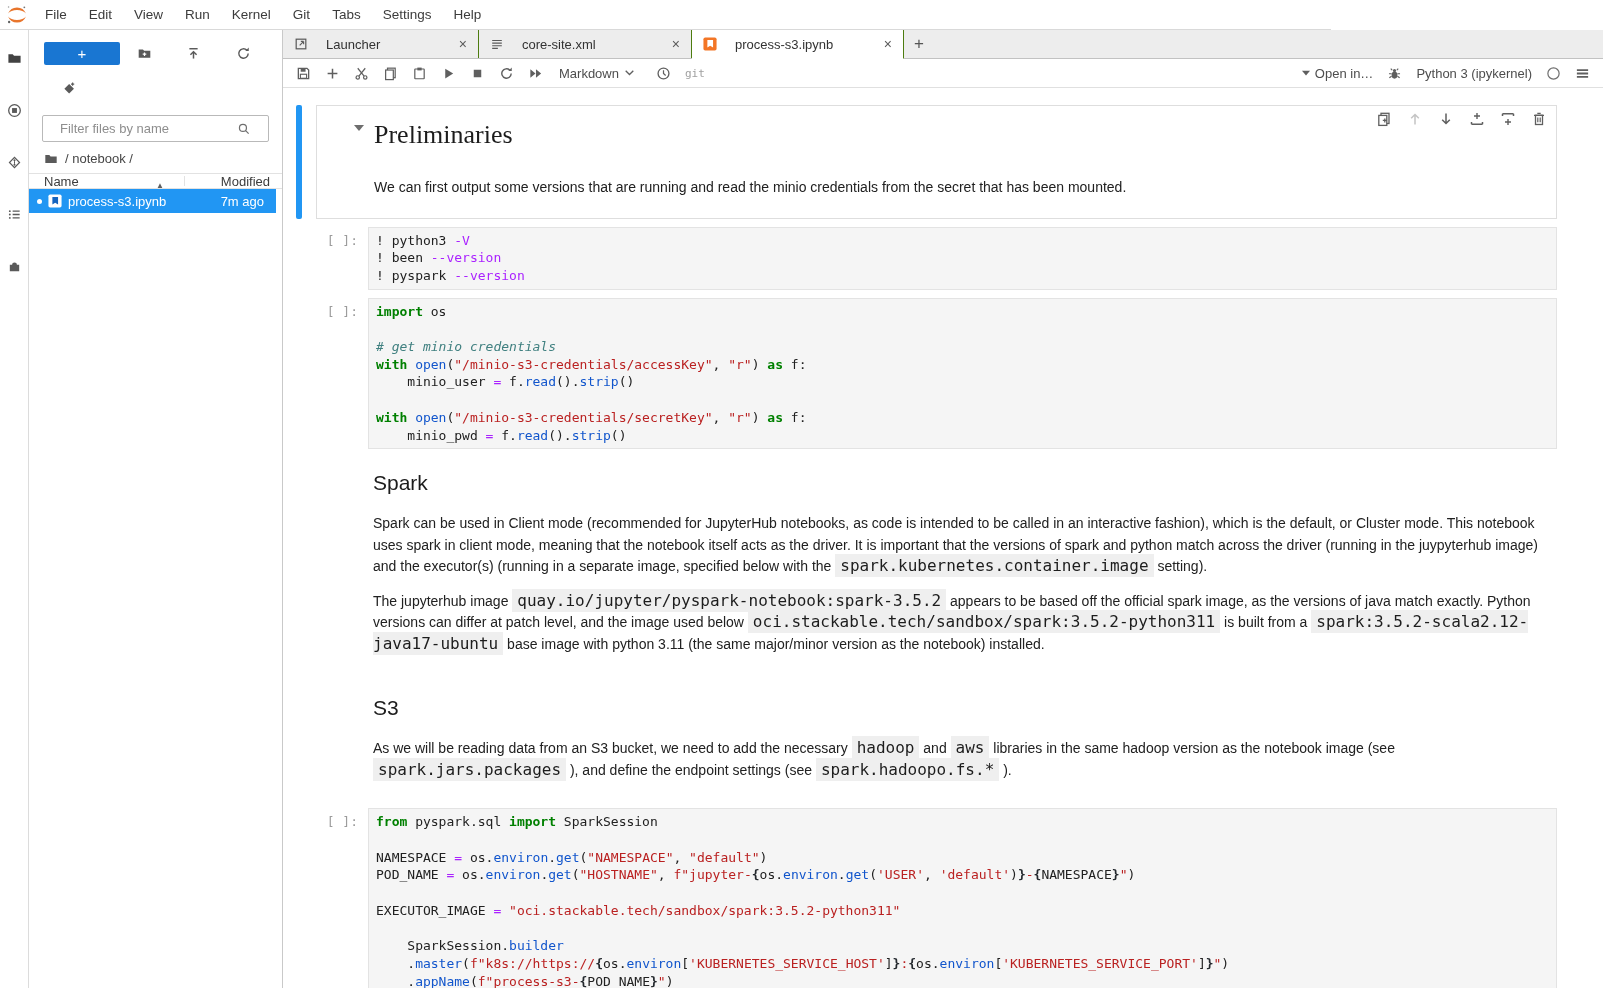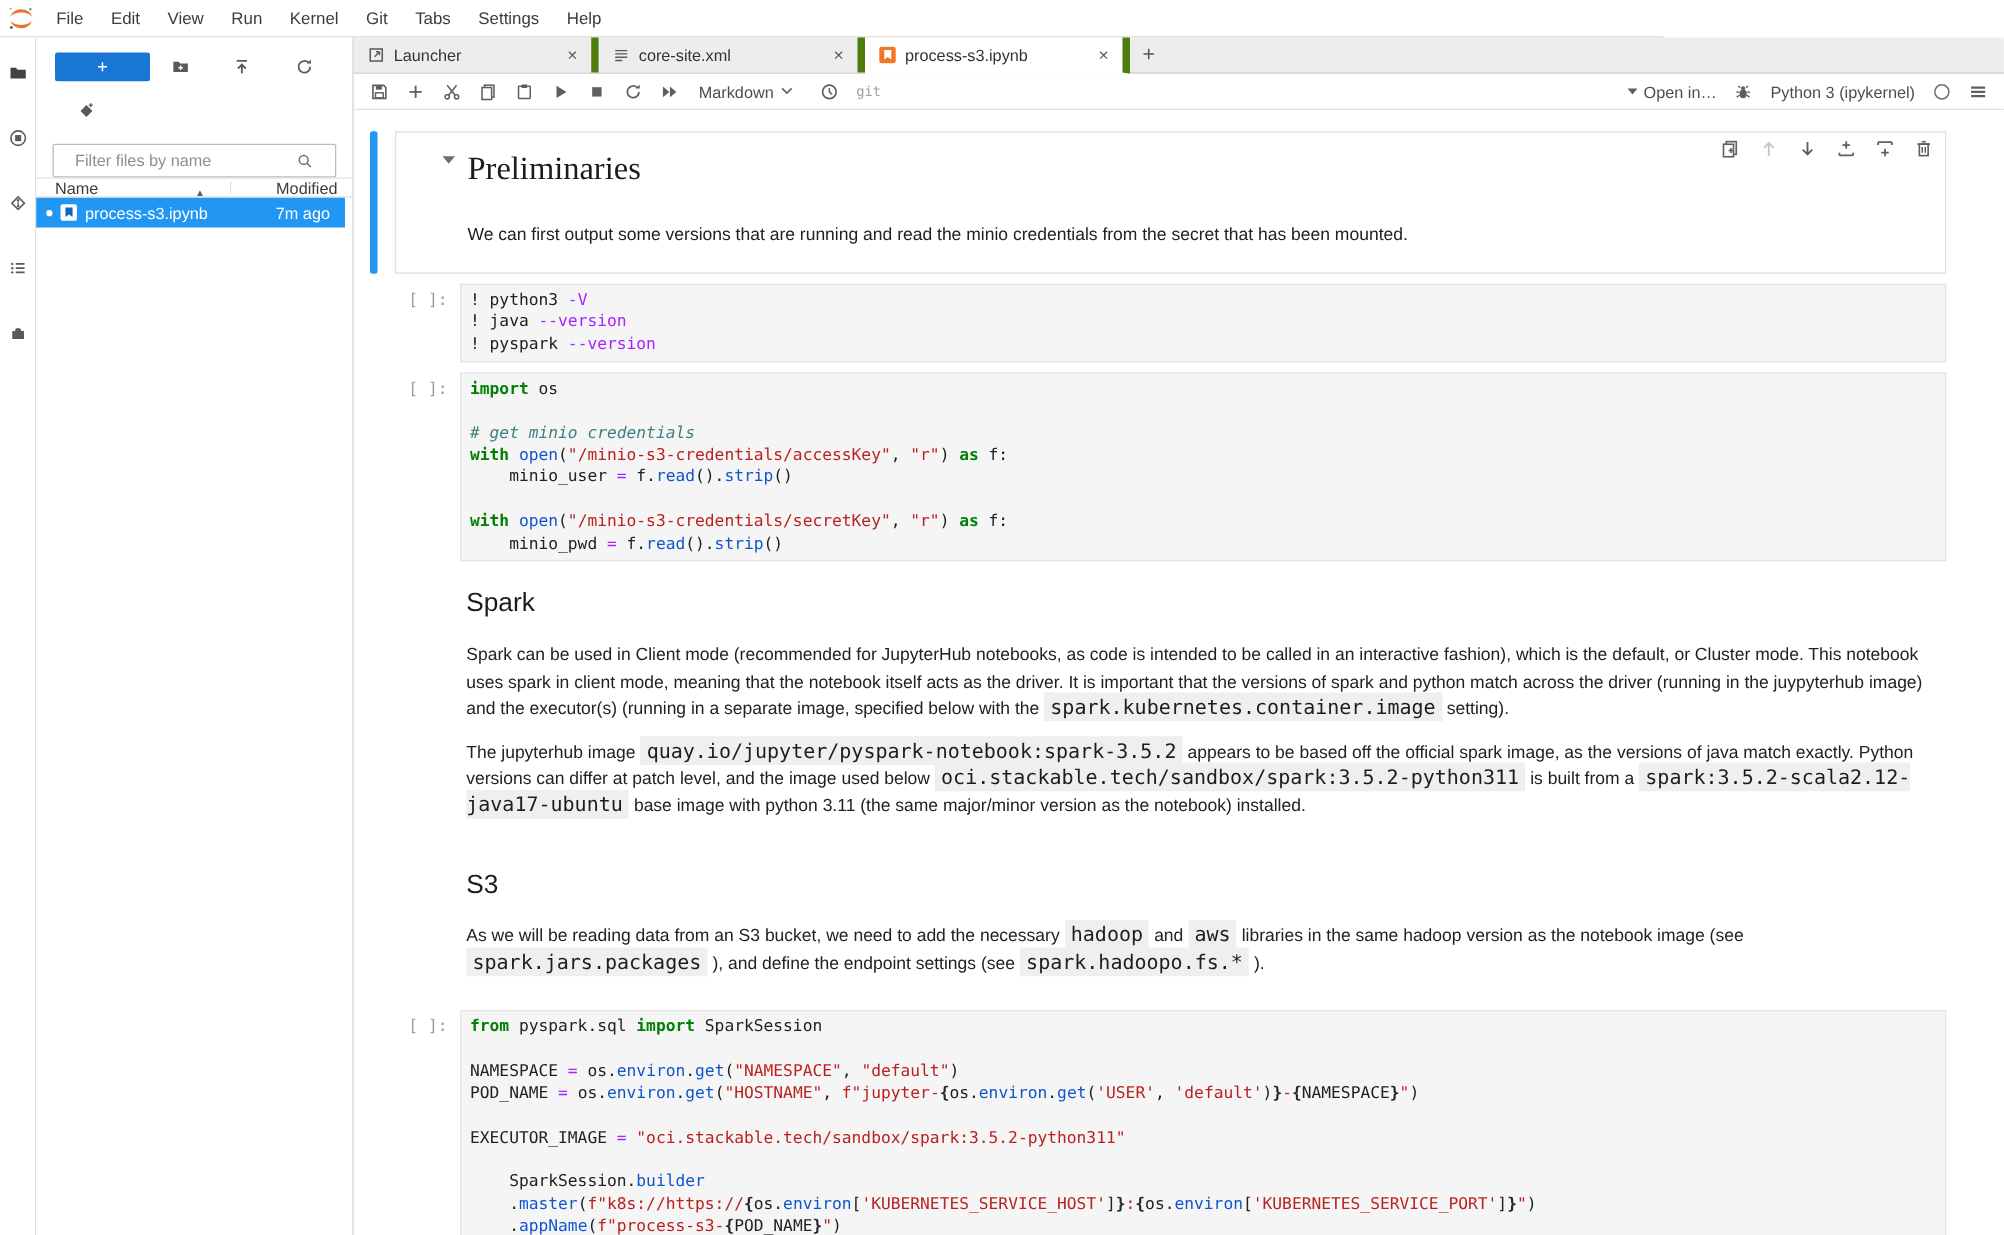--- a/index.html
+++ b/index.html
@@ -44,22 +44,22 @@
   .colmod { flex:1; text-align:right; padding-right:12px; }
   .filerow { height:24px; width:247px; background:#2196f3; color:#fff;
     display:flex; align-items:center; font-size:13px; }
   .rundot { width:5px; height:5px; border-radius:50%; background:#fff; margin:0 6px 0 8px; }
   .fname { flex:1; margin-left:6px; white-space:nowrap; overflow:hidden; }
   .fmod { padding-right:12px; }
 
   
   .tabrow { position:absolute; left:283px; top:30px; width:1320px; height:29px;
     background:#ededed; border-bottom:1px solid #c2c2c2; display:flex; }
-  .tab { display:flex; align-items:center; gap:7px; padding:0 11px;
-    border-right:6px solid #4d7c0f; font-size:13px; color:#333; background:#ededed; }
+  .tab { display:flex; align-items:center; gap:18px; padding:0 11px;
+    border-right:1px solid #4d7c0f; font-size:13px; color:#333; background:#ededed; }
   .tab .close { margin-left:auto; color:#5a5a5a; font-size:14px; padding-left:8px; }
   .tab.active { background:#fff; border-bottom:1px solid #fff; margin-bottom:-1px; }
   .t0{width:196px;} .t1{width:213px;} .t2{width:212px;}
   .addtab { width:30px; display:flex; align-items:center; justify-content:center;
     color:#555; font-size:17px; }
 
   .nbtoolbar { position:absolute; left:283px; top:59px; width:1320px; height:29px;
     background:#fff; border-bottom:1px solid #e0e0e0; display:flex; align-items:center;
     padding:0 13px; gap:14px; color:#5f5f5f; }
   .tbtn { display:flex; align-items:center; color:#5f5f5f; }
@@ -205,20 +205,28 @@
   </div>
   <div class="filter">
     <input type="text" placeholder="Filter files by name" style="">
     <span>
         <svg class="i14" viewBox="0 0 16 16">
           <circle cx="6.8" cy="6.8" r="4" fill="none" stroke="#6f6f6f" stroke-width="1.4"></circle>
           <path d="M9.8 9.8l3.5 3.5" stroke="#6f6f6f" stroke-width="1.4"></path>
         </svg>
       </span>
   </div>
+  <div class="breadcrumb">
+    <span>
+        <svg class="i14" viewBox="0 0 16 16">
+          <path d="M1.5 3.5h4.6l1.4 1.6h7v7.4h-13z" fill="#5a5a5a"></path>
+        </svg>
+      </span>
+    <span>/ notebook /</span>
+  </div>
   <div class="listhead">
     <span class="colname">Name</span>
     <span class="sortcaret">▲</span>
     <span class="colsep"></span>
     <span class="colmod">Modified</span>
   </div>
   <div class="filerow">
     <span class="rundot"></span>
     <span>
         <svg class="i14" viewBox="0 0 16 16">
@@ -407,21 +415,21 @@
             </span>
           </div>
         </div>
       </div>
       <div class="cellrow">
         <div class="collapser"></div>
         <div class="cellbody code">
           <div class="prompt">[ ]:</div>
           <div class="content editor">
             <div class="cm-line"><span>! python3 </span><span class="tok-o">-V</span></div>
-            <div class="cm-line"><span>! java </span><span class="tok-o">--version</span></div>
+            <div class="cm-line"><span>! been </span><span class="tok-o">--version</span></div>
             <div class="cm-line"><span>! pyspark </span><span class="tok-o">--version</span></div>
           </div>
         </div>
       </div>
       <div class="cellrow">
         <div class="collapser"></div>
         <div class="cellbody code">
           <div class="prompt">[ ]:</div>
           <div class="content editor">
             <div class="cm-line"><span class="tok-k">import</span><span> os</span></div>

